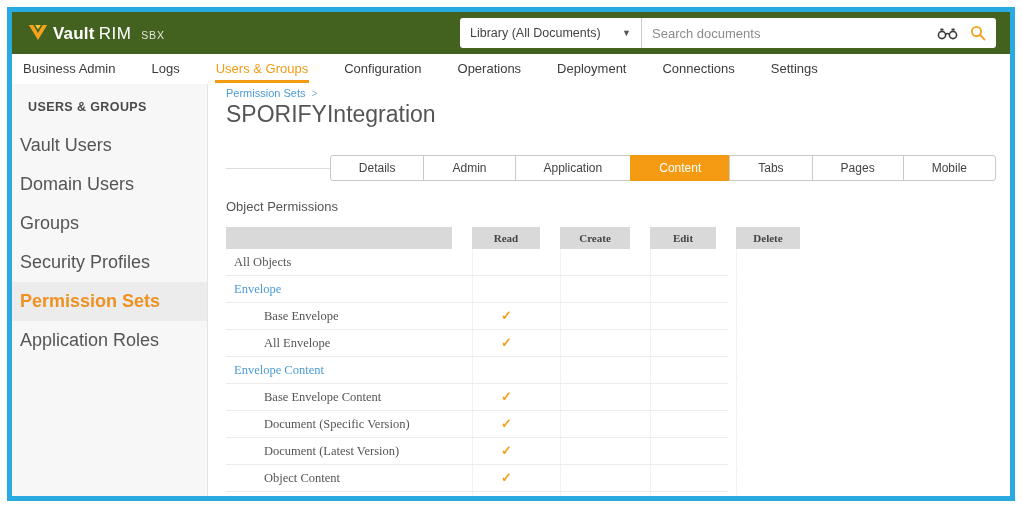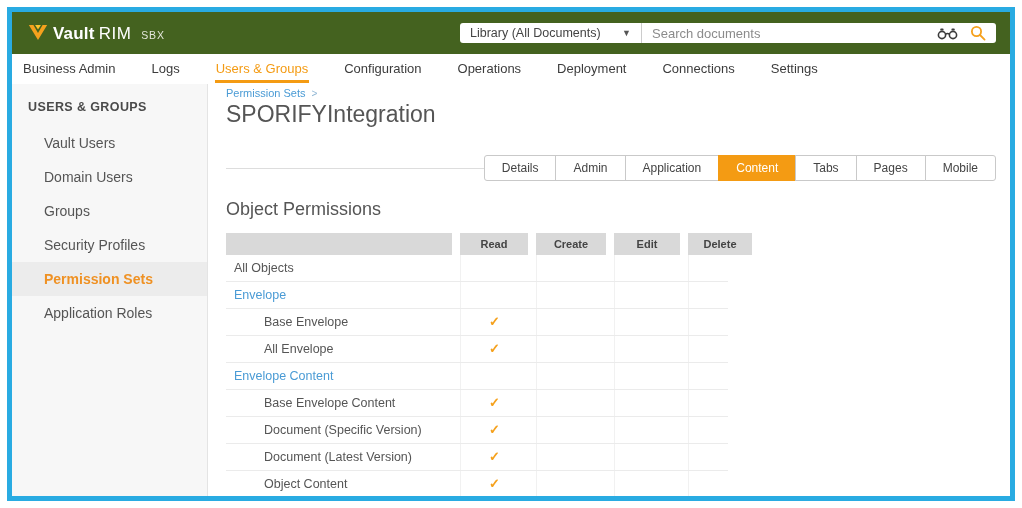--- a/index.html
+++ b/index.html
@@ -13,61 +13,61 @@
   html,body{width:1022px;height:508px;background:#fff;font-family:"Liberation Sans",sans-serif;}
   .frame{position:absolute;left:7px;top:7px;width:1008px;height:494px;border:5px solid var(--frame_cyan);background:#fff;overflow:hidden;display:flex;flex-direction:column;}
 
   
   .topbar{height:42px;background:var(--header_green);display:flex;align-items:center;padding:0 14px 0 16px;flex:0 0 auto;}
   .logo{display:flex;align-items:baseline;cursor:pointer;}
   .logo svg{width:20px;height:17px;margin-right:5px;transform:translateY(2px);}
   .logo .w1{color:#fff;font-size:17px;font-weight:700;letter-spacing:.2px;}
   .logo .w2{color:#fff;font-size:17px;font-weight:400;margin-left:4px;letter-spacing:.5px;}
   .logo .env{color:#e3e6da;font-size:10.5px;margin-left:10px;letter-spacing:.8px;}
-  .searchwrap{margin-left:auto;width:536px;height:20px;background:#fff;border-radius:3px;display:flex;align-items:center;overflow:hidden;}
+  .searchwrap{margin-left:auto;width:536px;height:30px;background:#fff;border-radius:3px;display:flex;align-items:center;overflow:hidden;}
   .libseg{height:100%;width:182px;flex:0 0 auto;display:flex;align-items:center;justify-content:space-between;padding:0 10px;border-right:1px solid #ccc;font-size:12.5px;color:#444;cursor:pointer;}
   .libseg .caret{font-size:9px;color:#555;margin-left:8px;}
   .searchwrap input{flex:1;border:none;outline:none;font-family:"Liberation Sans",sans-serif;font-size:13px;color:#333;padding:0 10px;height:100%;}
   .searchwrap input::placeholder{color:#8b8b8b;}
   .iconbtn{display:flex;align-items:center;justify-content:center;height:100%;cursor:pointer;flex:0 0 auto;}
   .binoc{padding:0 6px 0 4px;}
   .mag{padding:0 10px 0 6px;}
 
   
   .nav{height:30px;background:#fff;display:flex;align-items:stretch;padding-left:10px;flex:0 0 auto;}
   .nav-item{display:flex;align-items:center;margin-right:34px;font-size:13px;color:#3c3c3c;cursor:pointer;white-space:nowrap;}
   .nav-item span{padding:5px 1px 4px;border-bottom:3px solid transparent;}
   .nav-item.active{color:var(--accent_orange);}
   .nav-item.active span{border-bottom-color:var(--accent_orange);}
 
   
   .bodyrow{flex:1;display:flex;min-height:0;}
   .sidebar{width:196px;flex:0 0 auto;background:#f7f7f7;border-right:1px solid #e4e4e4;padding-top:6px;}
   .sb-title{font-size:12.5px;font-weight:700;color:#4a4a4a;letter-spacing:.4px;padding:10px 16px 12px;}
-  .sb-item{font-size:14px;color:#555;padding:9px 32px;cursor:pointer;}
+  .sb-item{font-size:18px;color:#555;padding:9px 8px;cursor:pointer;}
   .sb-item.active{color:#ef9123;font-weight:700;background:#ececec;}
 
   .main{flex:1;min-width:0;padding:2px 14px 0 18px;display:flex;flex-direction:column;overflow:hidden;}
   .crumb{font-size:11px;margin-top:1px;}
   .crumb a{color:var(--link_blue);text-decoration:none;cursor:pointer;}
   .crumb .sep{color:#8fb6d4;margin-left:3px;font-size:10px;}
   .page-title{font-size:23px;color:#555;margin-top:2px;font-weight:400;}
 
   .tabs-row{display:flex;align-items:center;margin-top:27px;}
   .rule{flex:1;height:1px;background:#ddd;}
   .tab-group{display:flex;flex:0 0 auto;}
-  .tab{font-size:12px;color:#444;background:#fff;border:1px solid #c9c9c9;padding:5px 17px;margin-left:-1px;cursor:pointer;white-space:nowrap;}
+  .tab{font-size:12px;color:#444;background:#fff;border:1px solid #c9c9c9;padding:5px 28px;margin-left:-1px;cursor:pointer;white-space:nowrap;}
   .tab:first-child{border-radius:3px 0 0 3px;margin-left:0;}
   .tab:last-child{border-radius:0 3px 3px 0;}
   .tab.active{background:var(--accent_orange);border-color:var(--accent_orange);color:#fff;}
 
-  .section-title{font-size:18px;color:#555;margin:18px 0 13px;font-weight:400;}
+  .section-title{font-size:13px;color:#555;margin:18px 0 13px;font-weight:400;}
 
   .tbl{width:502px;}
-  .t-head,.t-row{display:grid;grid-template-columns:226px 68px 70px 66px 64px;column-gap:8px;}
+  .t-head,.t-row{display:grid;grid-template-columns:226px 68px 70px 66px 64px;column-gap:20px;font-family:Liberation Serif, serif;}
   .t-head .h-cell{background:#d9d9d9;height:22px;display:flex;align-items:center;justify-content:center;font-size:11px;font-weight:700;color:#444;}
   .t-head .h-cell.first{justify-content:flex-start;padding-left:8px;}
   .t-row{border-bottom:1px solid #ebebeb;}
   .t-cell{height:26px;display:flex;align-items:center;font-size:12.5px;background:#fff;}
   .t-cell.name{padding-left:8px;color:#555;}
   .t-cell.name.link{color:var(--link_blue);cursor:pointer;}
   .t-cell.name.child{padding-left:38px;text-align:center;}
   .t-cell.perm{justify-content:center;border-left:1px solid #f1f1f1;}
   .check-wrap{display:inline-block;line-height:1;}
   .check-wrap.tip{border-bottom:1px dotted #9a9a9a;padding-bottom:2px;}

